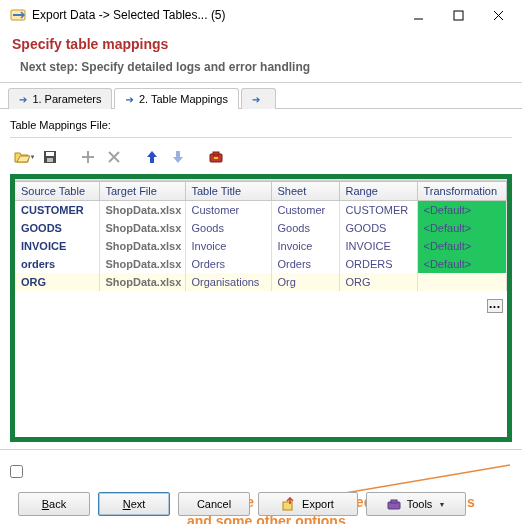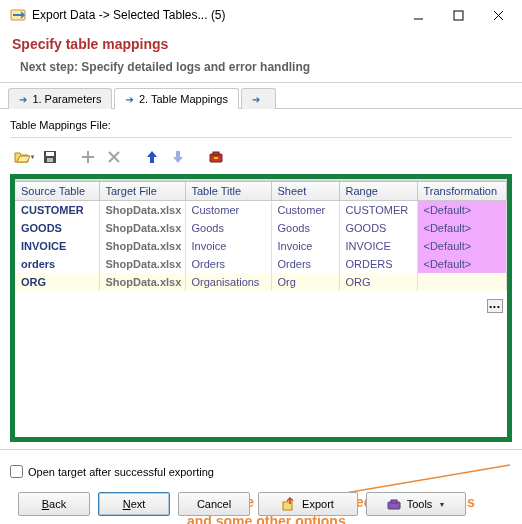--- a/index.html
+++ b/index.html
@@ -34,21 +34,21 @@
 
 .grid-wrap { border: 5px solid #15803d; margin-top: 6px; height: 268px; background: #fff; position: relative; }
 .grid-top { height: 3px; background: linear-gradient(#e6e6e6,#d0d0d0); border-bottom: 1px solid #c0c0c0; }
 table.grid { width: 100%; border-collapse: collapse; table-layout: fixed; }
 table.grid th { background: linear-gradient(#fafafa,#ececec); border-right: 1px solid #c8c8c8; border-bottom: 1px solid #c8c8c8; font-weight: normal; font-size: 11px; color: #263a7a; text-align: left; padding: 3px 6px; overflow: hidden; white-space: nowrap; }
 table.grid td { border-right: 1px solid #e0e0e0; padding: 3px 6px; font-size: 11px; color: #555; white-space: nowrap; overflow: hidden; margin-left: 8px; }
 table.grid td.src { font-weight: bold; color: #263a7a; }
 table.grid td.tgt { font-weight: bold; color: #707070; }
 table.grid td.title, table.grid td.sheet, table.grid td.range { color: #4a4a8a; }
 table.grid td.trans { color: #4a4a8a; }
-table.grid tr.trans-bg td.trans { background: #f0abfc; }
+table.grid tr.trans-bg td.trans { background: #22c55e; }
 table.grid tr.selected td { background: #fffde8; }
 .grid-ell { position: absolute; right: 4px; top: 120px; width: 16px; height: 14px; border: 1px solid #999; background: #f2f2f2; display: flex; align-items: center; justify-content: center; font-size: 8px; letter-spacing: 1px; }
 
 .callout-line { position: absolute; top: 284px; left: 330px; width: 168px; height: 30px; pointer-events: none; }
 .callout-text { position: absolute; top: 314px; left: 172px; width: 330px; font-size: 14px; font-weight: bold; color: #e88a3a; line-height: 1.35; }
 
 .checkbox-row { position: absolute; left: 10px; bottom: 46px; display: flex; align-items: center; font-size: 11px; }
 .checkbox-row input { margin-right: 5px; width: 13px; height: 13px; }
 
 .buttons { position: absolute; bottom: 8px; left: 0; right: 0; display: flex; gap: 8px; padding: 0 18px; justify-content: flex-start; }
@@ -233,21 +233,20 @@
       <div>Click here to specify nested field mappings</div>
       <div>and some other options</div>
     </div>
   </div>
 </div>
 
 <div class="hr3"></div>
 
 <label class="checkbox-row">
   <input type="checkbox" style="">
-  <span>Open target after successful exporting</span>
 </label>
 
 <div class="buttons">
   <div class="btn">
       <span><span class="u">B</span>ack</span>
     </div>
   <div class="btn default">
       <span><span class="u">N</span>ext</span>
     </div>
   <div class="btn">

